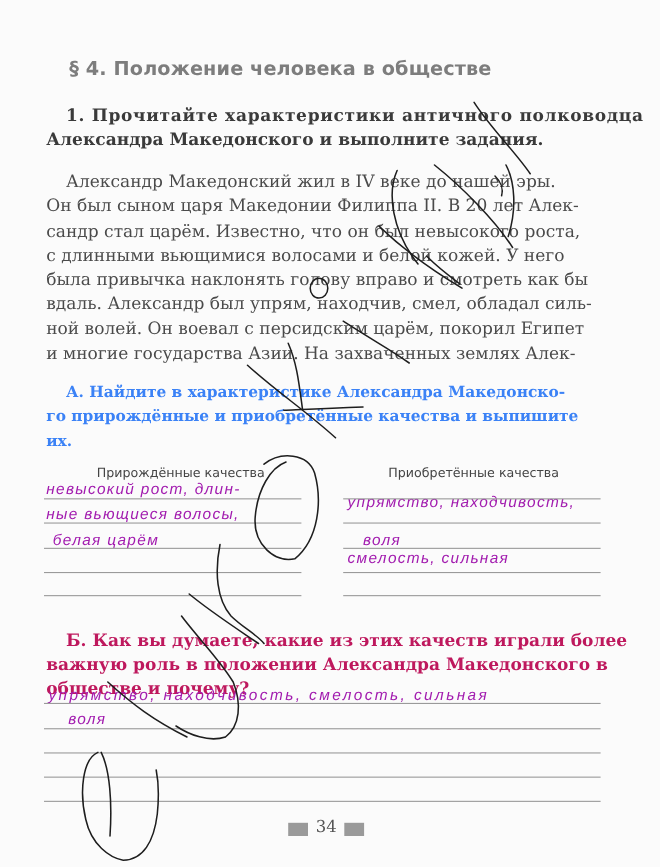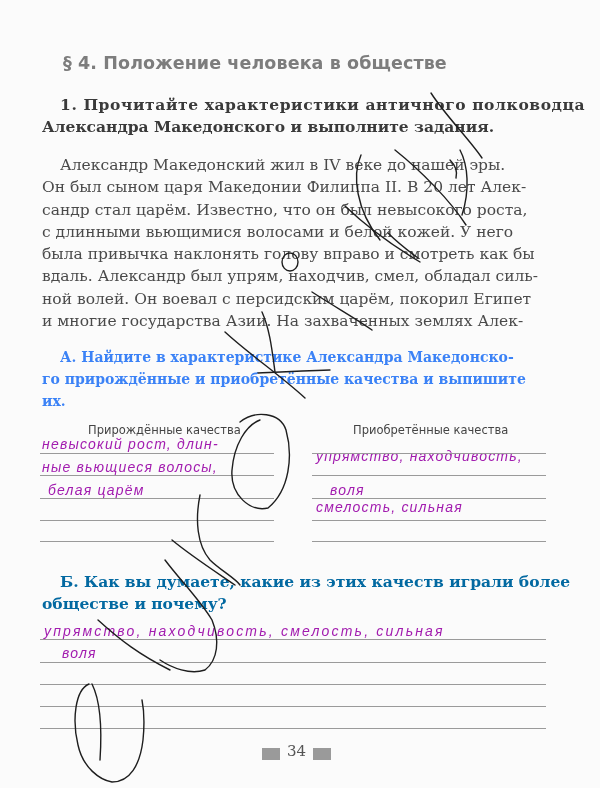--- a/index.html
+++ b/index.html
@@ -39,21 +39,21 @@
       font-family: "DejaVu Sans", sans-serif; font-size: 11.5px; color: #444;
       white-space: nowrap;
     }
     .rule { height: 1px; background: #9a9a9a; }
     .hw {
       font-family: Liberation Sans, sans-serif; font-style: italic;
       font-size: 14px; color: #a21caf; white-space: nowrap; letter-spacing: 1.2px;
     }
     .qb {
       left: 42px; top: 571px; width: 510px;
-      font-weight: bold; font-size: 15.5px; line-height: 22px; color: #0369a1;
+      font-weight: bold; font-size: 15.5px; line-height: 22px; color: #be185d;
     }
     .qb .l { display: block; white-space: nowrap; }
     .qb .l.first { padding-left: 18px; }
     .page-num {
       left: 262px; top: 742px; display: flex; align-items: flex-end; gap: 7px;
       font-size: 15px; color: #555;
     }
     .page-num .bar { width: 18px; height: 12px; background: #9a9a9a; display: inline-block; }
     .scribble { position: absolute; left: 0; top: 0; pointer-events: none; }
   </style>
@@ -100,20 +100,21 @@
 <div class="abs rule" style="left:312px; top:453px; width:234px;"></div>
 <div class="abs hw" style="left:316px; top:459px;margin-top:40px;">смелость, сильная</div>
 <div class="abs rule" style="left:312px; top:475px; width:234px;"></div>
 <div class="abs hw" style="left:330px; top:482px;">воля</div>
 <div class="abs rule" style="left:312px; top:498px; width:234px;"></div>
 <div class="abs rule" style="left:312px; top:520px; width:234px;"></div>
 <div class="abs rule" style="left:312px; top:541px; width:234px;"></div>
 
 <div class="abs qb">
   <span class="l first">Б. Как вы думаете, какие из этих качеств играли более</span>
+  <span class="l">важную роль в положении  Александра Македонского в</span>
   <span class="l">обществе и почему?</span>
 </div>
 
 <div class="abs hw" style="left:44px; top:623px; letter-spacing:2.2px;">упрямство, находчивость, смелость, сильная</div>
 <div class="abs rule" style="left:40px; top:639px; width:506px;"></div>
 <div class="abs hw" style="left:62px; top:645px;">воля</div>
 <div class="abs rule" style="left:40px; top:662px; width:506px;"></div>
 <div class="abs rule" style="left:40px; top:684px; width:506px;"></div>
 <div class="abs rule" style="left:40px; top:706px; width:506px;"></div>
 <div class="abs rule" style="left:40px; top:728px; width:506px;"></div>

